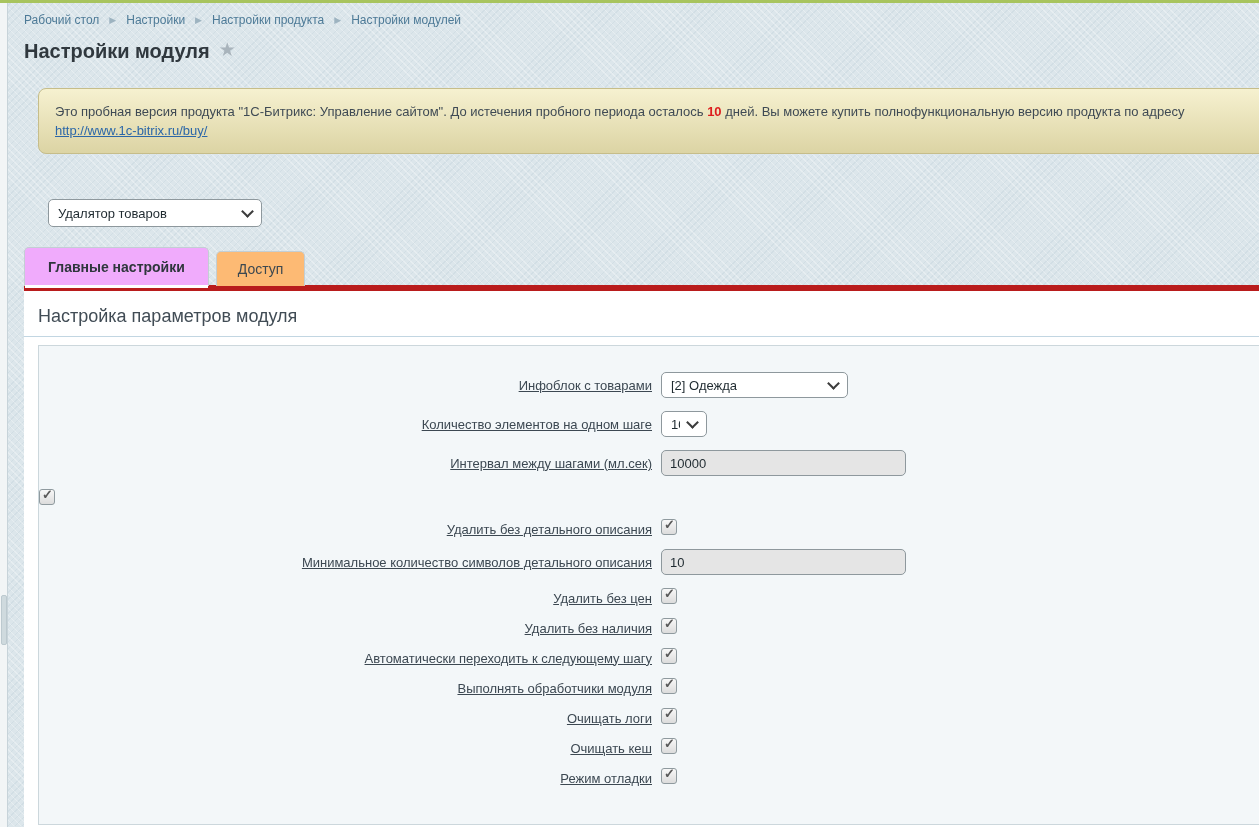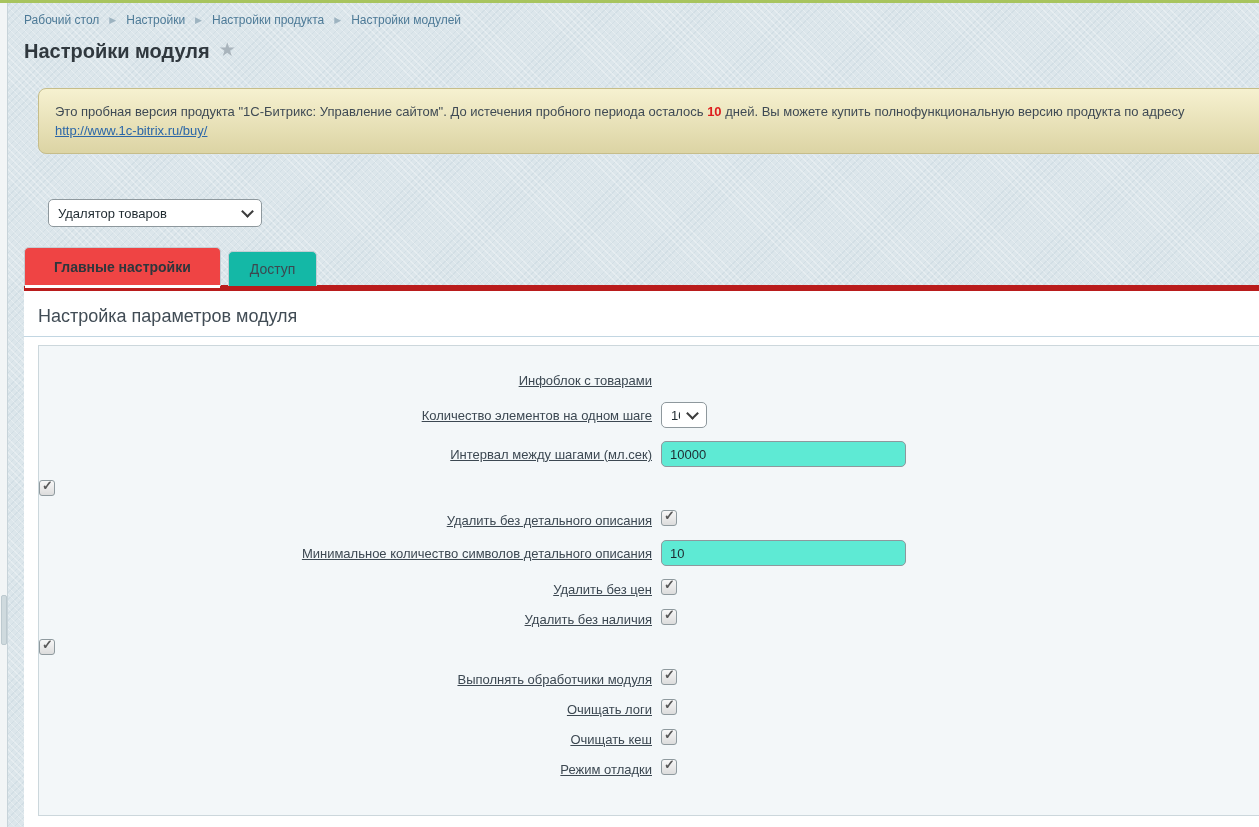--- a/index.html
+++ b/index.html
@@ -51,41 +51,41 @@
     height:28px; padding:0 26px 0 9px; width:100%;
   }
   .selwrap::after { content:""; position:absolute; right:10px; top:50%; width:7px; height:7px;
     border-right:2px solid #3c3c3c; border-bottom:2px solid #3c3c3c;
     transform:translateY(-68%) rotate(45deg); pointer-events:none; }
 
   
   .tabs { position:absolute; left:24px; top:247px; height:39px; display:flex; align-items:flex-end; z-index:3; }
   .tab { display:flex; align-items:center; justify-content:center; cursor:pointer;
     border:1px solid #c3ced4; border-bottom:none; border-radius:5px 5px 0 0;
-    font-size:14px; color:#3c4850; background:#14b8a6; height:35px; padding:8px 21px; margin-right:7px; }
-  .tab.active { background:#ef4444; font-weight:bold; color:#2e363c; height:39px; padding:0 29px; position:relative; }
+    font-size:14px; color:#3c4850; background:#fdba74; height:35px; padding:8px 21px; margin-right:7px; }
+  .tab.active { background:#f0abfc; font-weight:bold; color:#2e363c; height:39px; padding:0 23px; position:relative; }
   .tab.active::after { content:""; position:absolute; left:0; right:0; bottom:-2px; height:3px; background:#fff; }
 
   
   .content { position:absolute; left:24px; top:285px; right:0; bottom:0; background:#fff;
     border-top:6px solid #b91c1c; z-index:2; }
   .section-title { font-size:18px; color:#414c55; padding:15px 0 9px 14px;
     border-bottom:1px solid #c2d6e2; }
 
   
   .panel { margin:8px 0 0 14px; width:calc(100% - 14px + 16px);
     background:#f3f7f9; border:1px solid #ccd7dc; padding:26px 0 26px 0; }
   .row { display:flex; align-items:center; margin-bottom:13px; }
   .row:last-child { margin-bottom:0; }
   .row.cb-row { margin-bottom:10px; }
   .row .lbl { width:622px; flex:none; text-align:right; padding-right:9px;
     font-size:13px; color:#3c4852; line-height:17px;text-decoration:underline; }
   .row input[type=text] {
     font-family:"Liberation Sans", sans-serif; font-size:13px; color:#1f2a30;
-    height:26px; border:1px solid #8e989d; border-radius:5px; padding:0 8px; background:#5eead4; }
+    height:26px; border:1px solid #8e989d; border-radius:5px; padding:0 8px; background:#e5e5e5; }
   .row .selwrap select { height:26px; }
   .cb { display:inline-block; width:16px; height:16px; position:relative; cursor:pointer;
     background:linear-gradient(#f8f8f8,#dcdcdc); border:1px solid #8f9a9f; border-radius:3px; }
   .cb .tick { position:absolute; left:2px; top:-3px; font-size:13px; font-weight:bold; color:#5a5a5a; }
 
   
   .footer { padding:13px 0 0 21px; }
 
   .watermark { position:absolute; left:858px; top:819px; font-size:17px; color:#c9c9c9; white-space:nowrap; }
 </style>
@@ -120,20 +120,21 @@
 <div class="tabs" id="tabs">
     <div class="tab active">Главные настройки</div>
     <div class="tab">Доступ</div>
   </div>
 
 <div class="content">
   <div class="section-title">Настройка параметров модуля</div>
   <div class="panel" id="form-panel">
       <div class="row">
         <div class="lbl">Инфоблок с товарами</div>
+        <div><span class="selwrap" style="width: 187px;"><select><option>[2] Одежда</option></select></span></div>
       </div>
       <div class="row">
         <div class="lbl">Количество элементов на одном шаге</div>
         <div><span class="selwrap" style="width: 46px;"><select><option>100</option></select></span></div>
       </div>
       <div class="row">
         <div class="lbl">Интервал между шагами (мл.сек)</div>
         <div><input type="text" value="10000" style="width: 245px;"></div>
       </div>
       <div class="row cb-row">
@@ -149,20 +150,21 @@
       </div>
       <div class="row cb-row">
         <div class="lbl">Удалить без цен</div>
         <div><span class="cb"><span class="tick">✓</span></span></div>
       </div>
       <div class="row cb-row">
         <div class="lbl">Удалить без наличия</div>
         <div><span class="cb"><span class="tick">✓</span></span></div>
       </div>
       <div class="row cb-row">
+        <div class="lbl">Автоматически переходить к следующему шагу</div>
         <div><span class="cb"><span class="tick">✓</span></span></div>
       </div>
       <div class="row cb-row">
         <div class="lbl">Выполнять обработчики модуля</div>
         <div><span class="cb"><span class="tick">✓</span></span></div>
       </div>
       <div class="row cb-row">
         <div class="lbl">Очищать логи</div>
         <div><span class="cb"><span class="tick">✓</span></span></div>
       </div>

